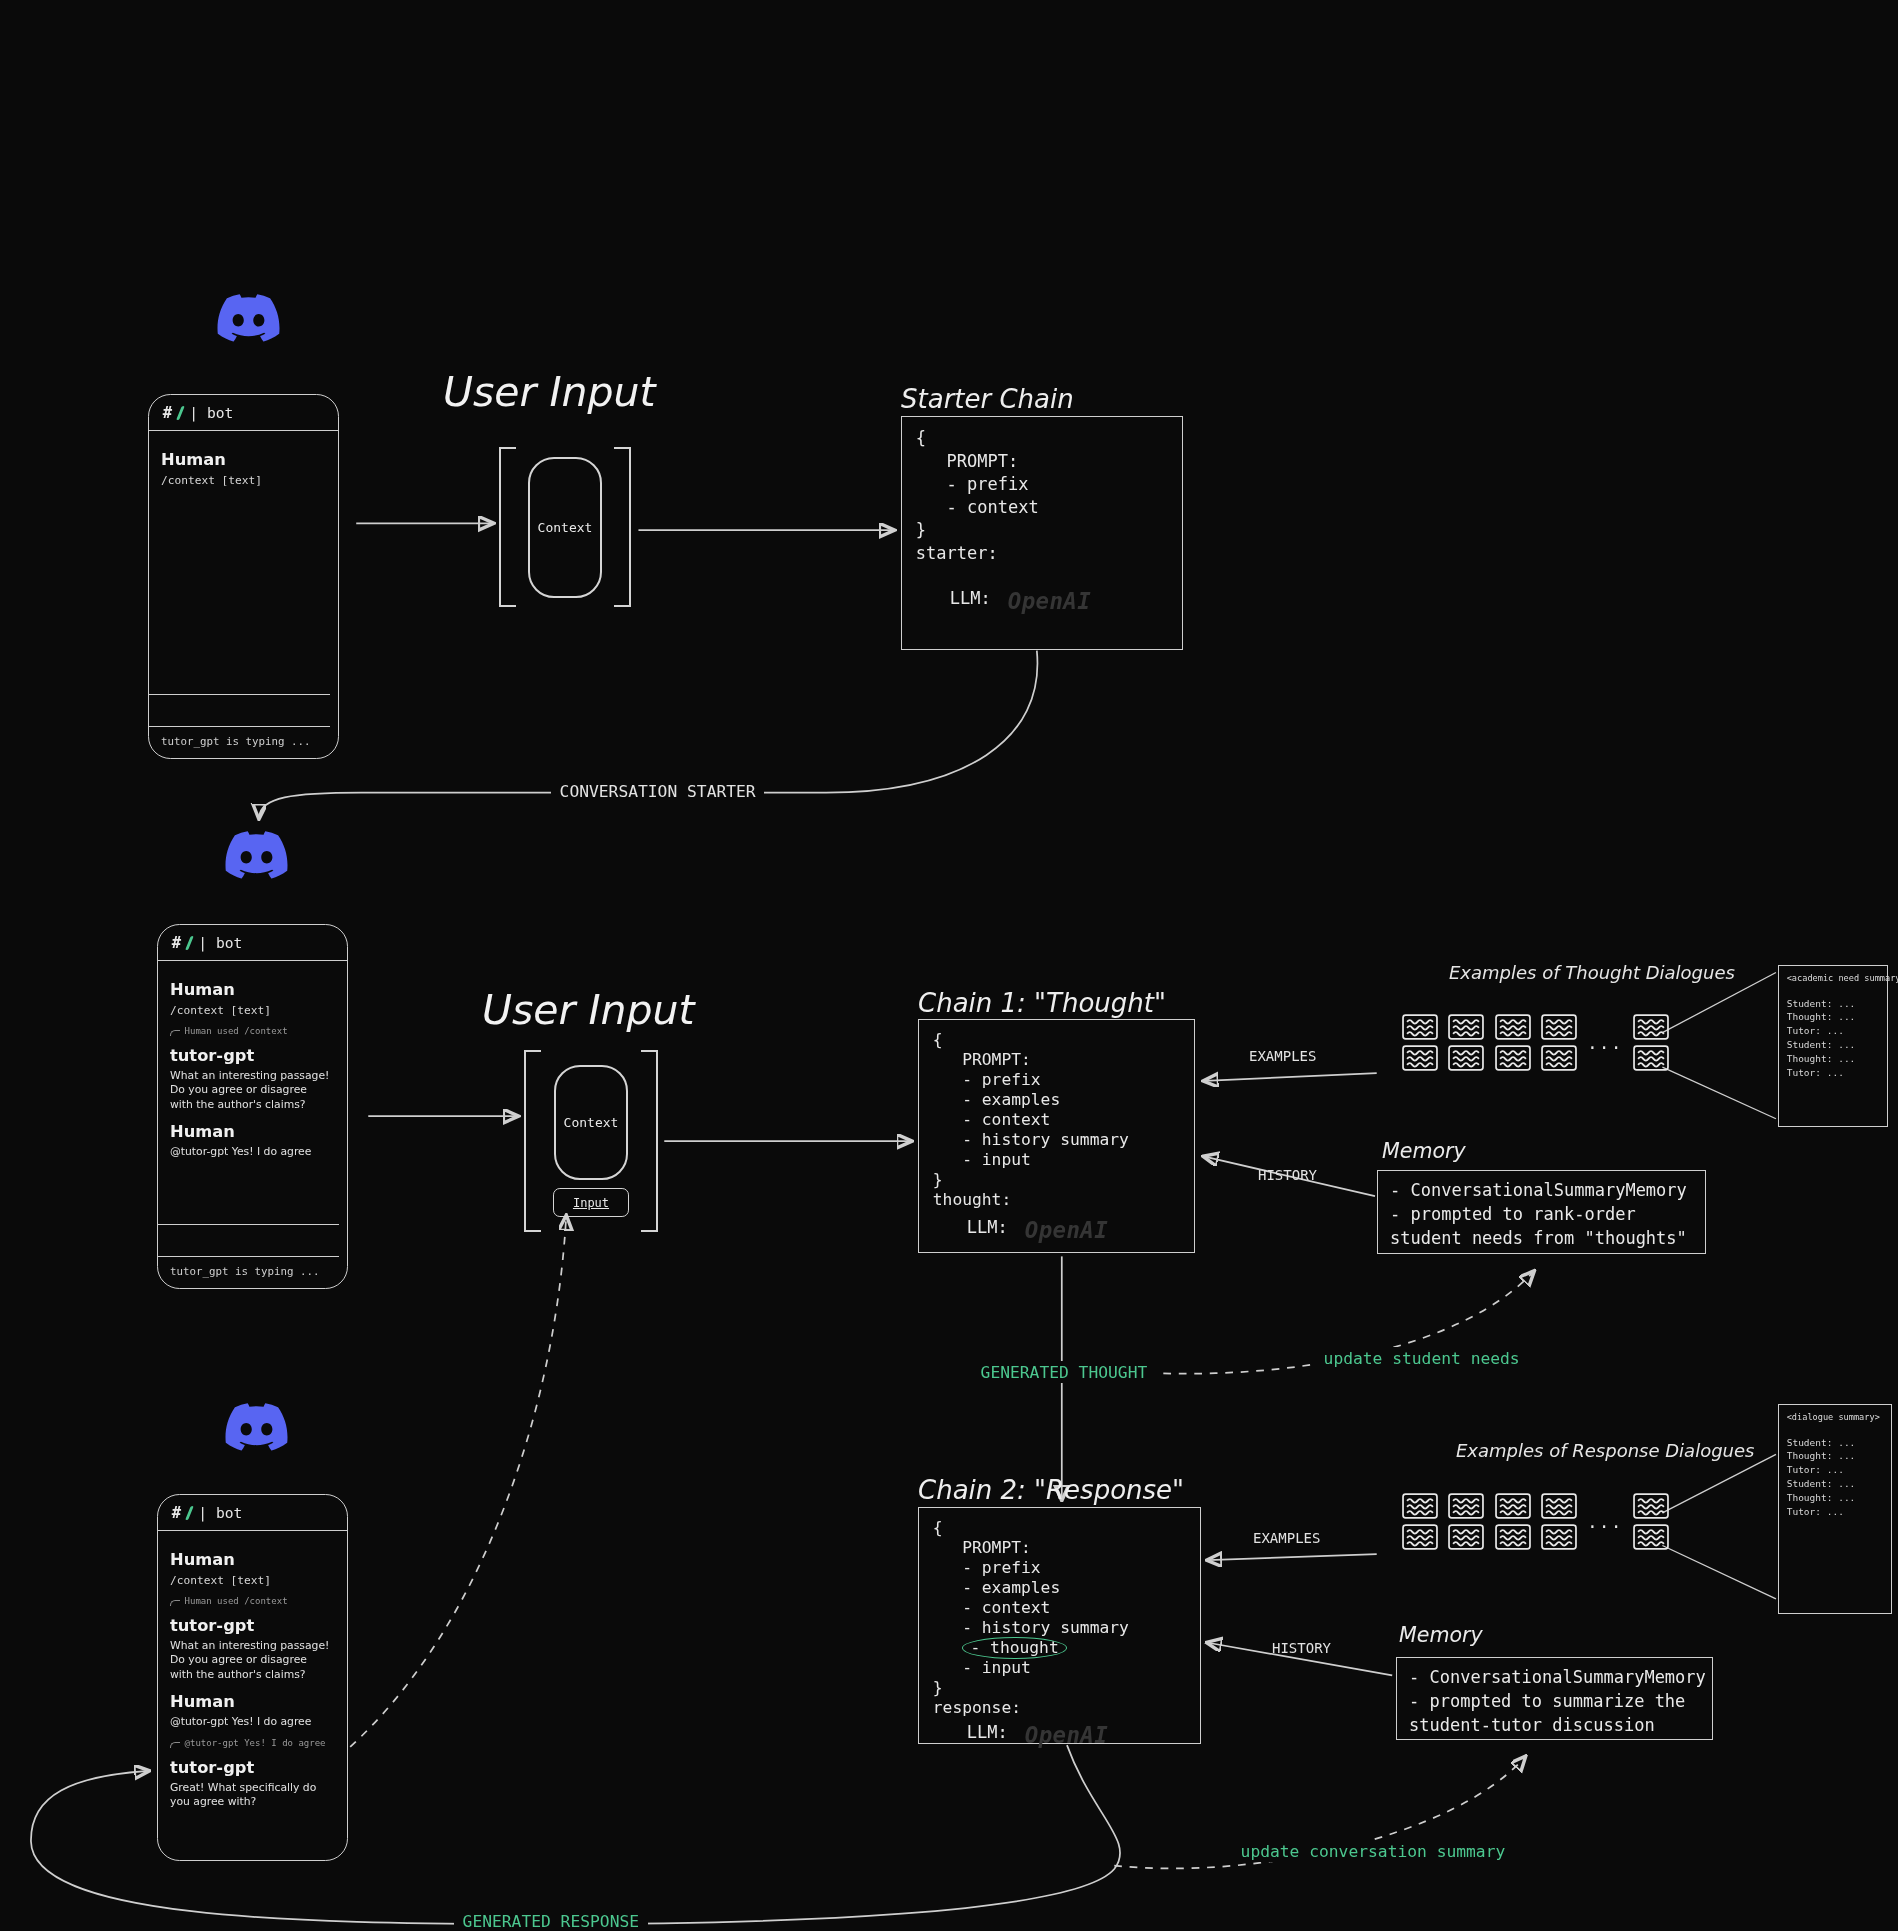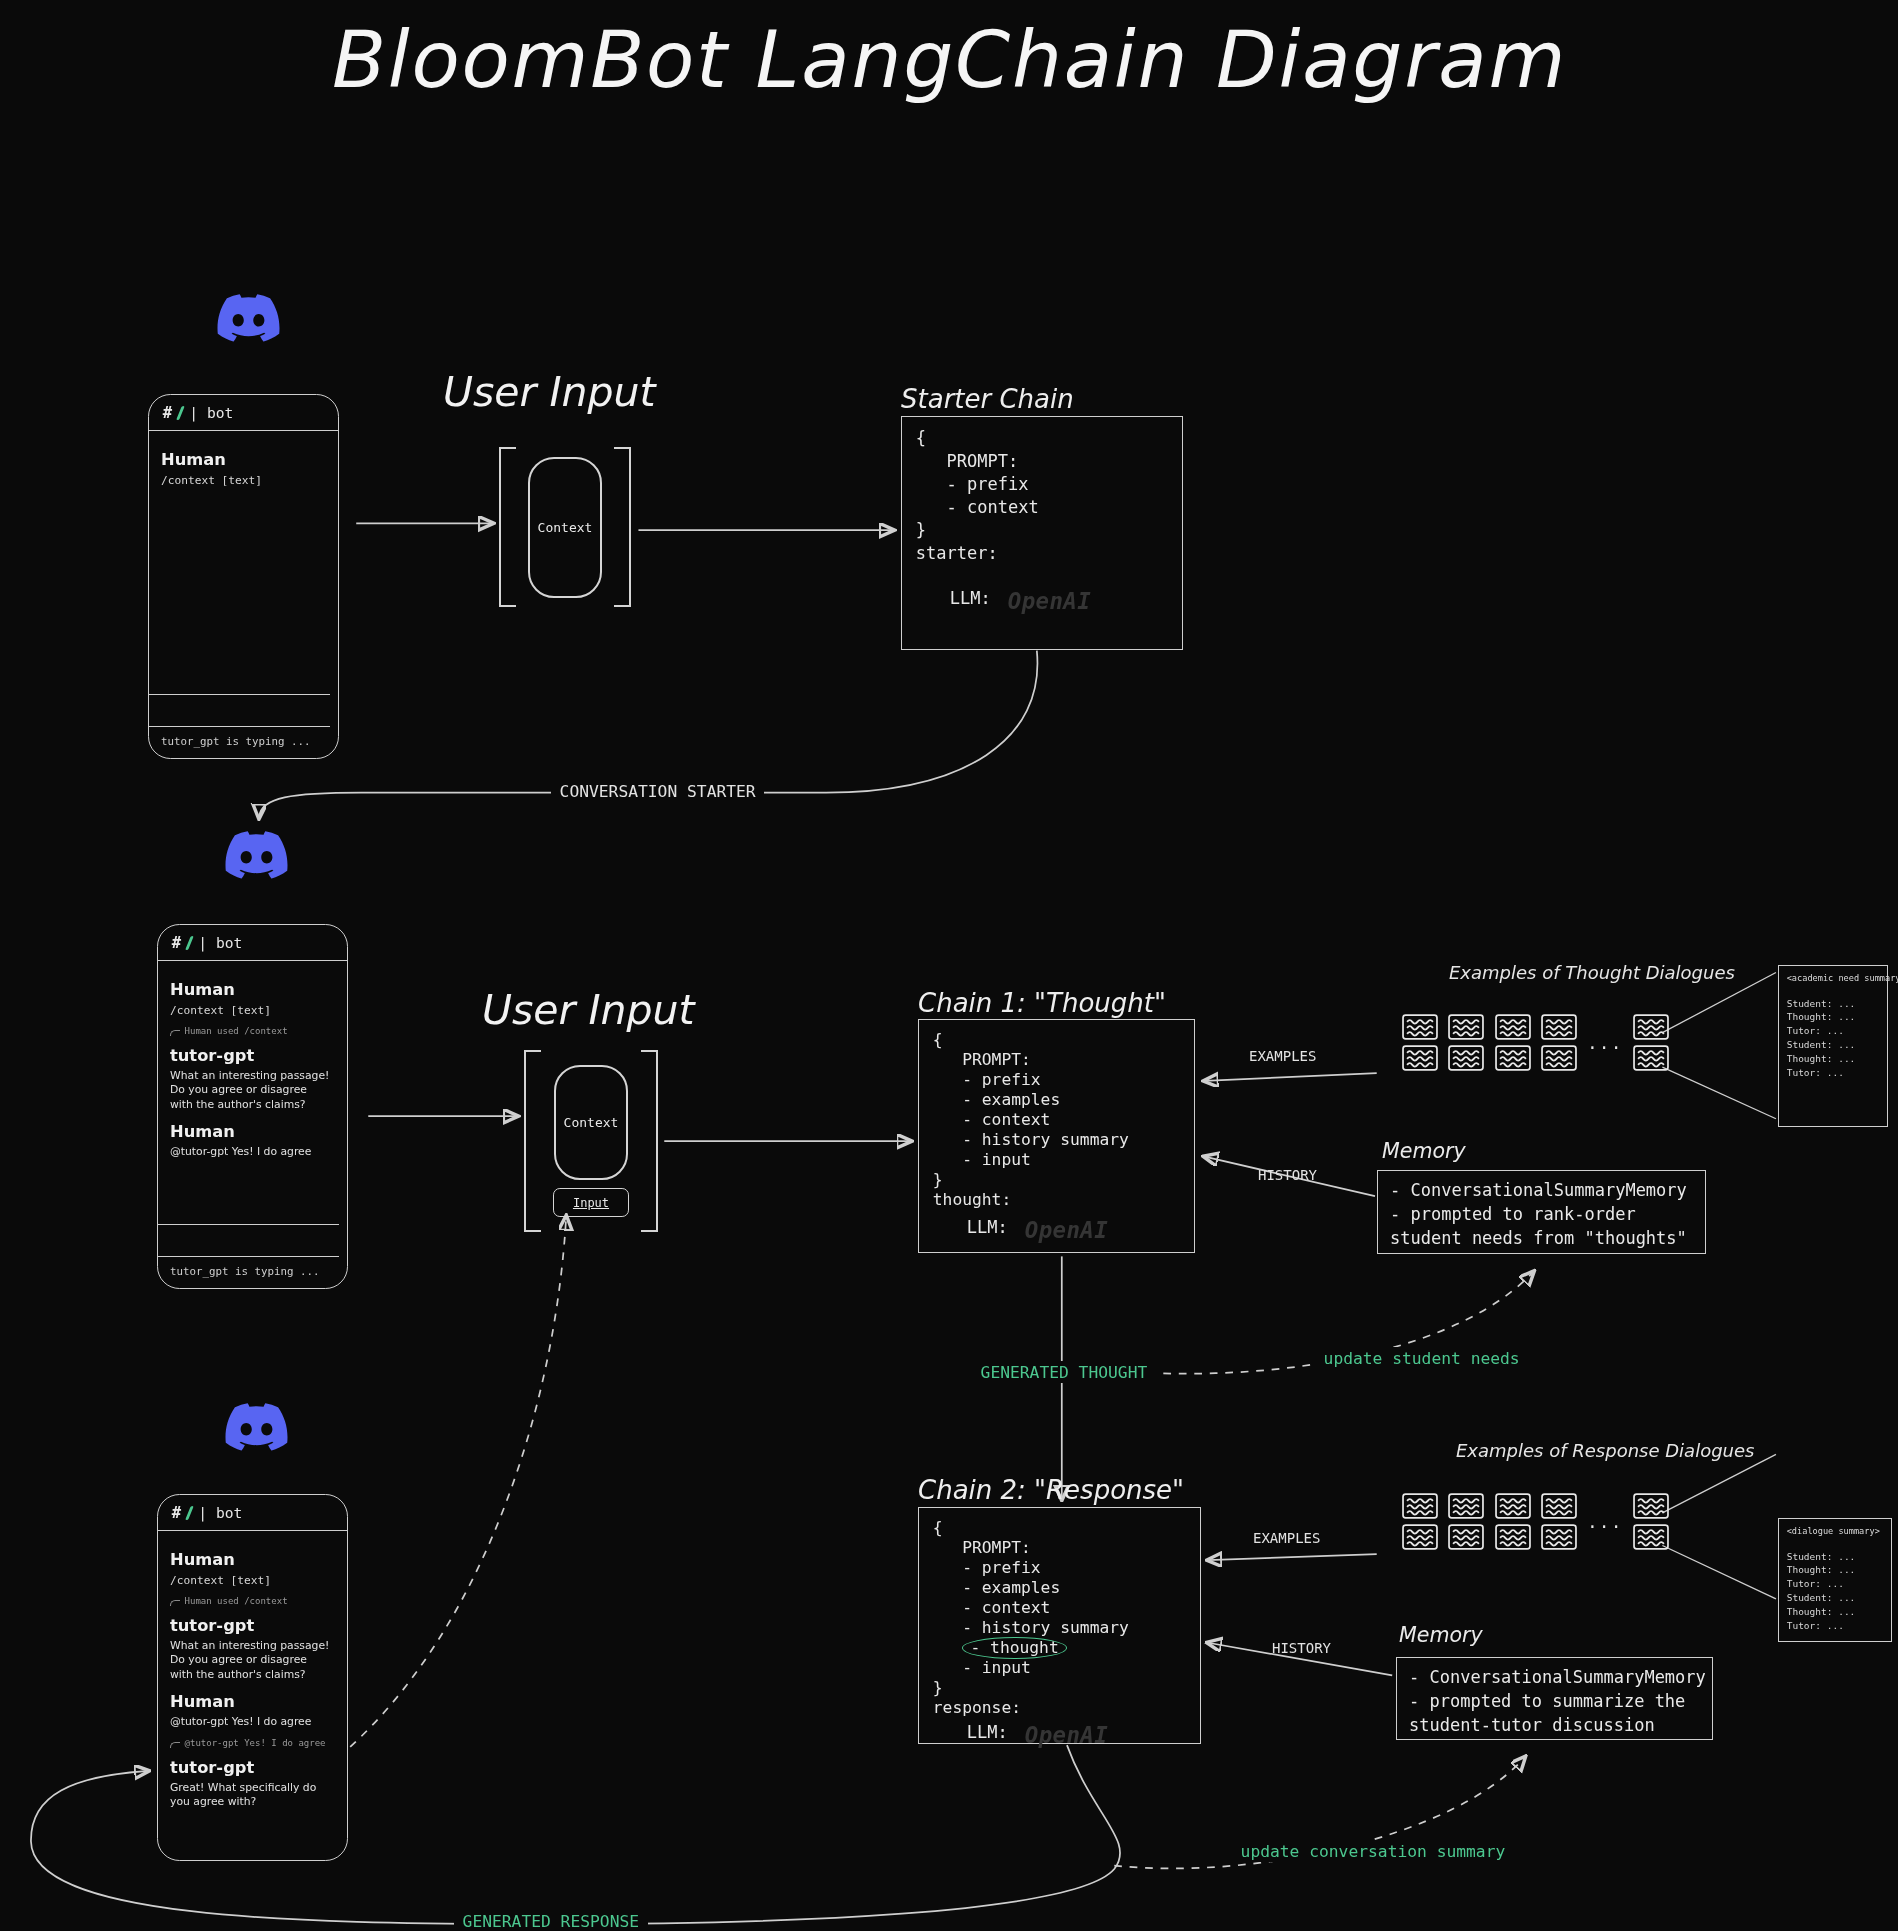--- a/index.html
+++ b/index.html
@@ -93,21 +93,20 @@
     <path d="M 1618 1947 L 1404 1909" marker-end="url(#arw)"></path>
     <path d="M 1240 2028 C 1270 2110, 1320 2140, 1295 2172 C 1250 2225, 900 2236, 640 2236 C 330 2236, 38 2228, 36 2140 C 35 2085, 85 2064, 172 2058" marker-end="url(#arw)"></path>
     <path class="dashed" d="M 1295 2168 C 1460 2185, 1690 2135, 1772 2042" marker-end="url(#arw)"></path>
     <path class="dashed" d="M 407 2030 C 560 1890, 645 1640, 658 1414" marker-end="url(#arw)"></path>
     <path class="thin" d="M 1932 1200 L 2064 1130"></path>
     <path class="thin" d="M 1932 1240 L 2064 1300"></path>
     <path class="thin" d="M 1932 1758 L 2064 1690"></path>
     <path class="thin" d="M 1932 1796 L 2064 1858"></path>
   </svg>
 
-  <div class="abs title hand">BloomBot LangChain Diagram</div>
 
   <svg class="abs discord-logo" style="left:209px;top:287px;" viewBox="0 0 24 24" width="79" height="62">
       <path d="M20.317 4.3698a19.7913 19.7913 0 00-4.8851-1.5152.0741.0741 0 00-.0785.0371c-.211.3753-.4447.8648-.6083 1.2495-1.8447-.2762-3.68-.2762-5.4868 0-.1636-.3933-.4058-.8742-.6177-1.2495a.077.077 0 00-.0785-.037 19.7363 19.7363 0 00-4.8852 1.515.0699.0699 0 00-.0321.0277C.5334 9.0458-.319 13.5799.0992 18.0578a.0824.0824 0 00.0312.0561c2.0528 1.5076 4.0413 2.4228 5.9929 3.0294a.0777.0777 0 00.0842-.0276c.4616-.6304.8731-1.2952 1.226-1.9942a.076.076 0 00-.0416-.1057c-.6528-.2476-1.2743-.5495-1.8722-.8923a.077.077 0 01-.0076-.1277c.1258-.0943.2517-.1923.3718-.2914a.0743.0743 0 01.0776-.0105c3.9278 1.7933 8.18 1.7933 12.0614 0a.0739.0739 0 01.0785.0095c.1202.099.246.1981.3728.2924a.077.077 0 01-.0066.1276 12.2986 12.2986 0 01-1.873.8914.0766.0766 0 00-.0407.1067c.3604.698.7719 1.3628 1.225 1.9932a.076.076 0 00.0842.0286c1.961-.6067 3.9495-1.5219 6.0023-3.0294a.077.077 0 00.0313-.0552c.5004-5.177-.8382-9.6739-3.5485-13.6604a.061.061 0 00-.0312-.0286zM8.02 15.3312c-1.1825 0-2.1569-1.0857-2.1569-2.419 0-1.3332.9555-2.4189 2.157-2.4189 1.2108 0 2.1757 1.0952 2.1568 2.419 0 1.3332-.9555 2.4189-2.1569 2.4189zm7.9748 0c-1.1825 0-2.1569-1.0857-2.1569-2.419 0-1.3332.9554-2.4189 2.1569-2.4189 1.2108 0 2.1757 1.0952 2.1568 2.419 0 1.3332-.946 2.4189-2.1568 2.4189Z"></path>
     </svg>
   <svg class="abs discord-logo" style="left:217px;top:824px;" viewBox="0 0 24 24" width="79" height="62">
       <path d="M20.317 4.3698a19.7913 19.7913 0 00-4.8851-1.5152.0741.0741 0 00-.0785.0371c-.211.3753-.4447.8648-.6083 1.2495-1.8447-.2762-3.68-.2762-5.4868 0-.1636-.3933-.4058-.8742-.6177-1.2495a.077.077 0 00-.0785-.037 19.7363 19.7363 0 00-4.8852 1.515.0699.0699 0 00-.0321.0277C.5334 9.0458-.319 13.5799.0992 18.0578a.0824.0824 0 00.0312.0561c2.0528 1.5076 4.0413 2.4228 5.9929 3.0294a.0777.0777 0 00.0842-.0276c.4616-.6304.8731-1.2952 1.226-1.9942a.076.076 0 00-.0416-.1057c-.6528-.2476-1.2743-.5495-1.8722-.8923a.077.077 0 01-.0076-.1277c.1258-.0943.2517-.1923.3718-.2914a.0743.0743 0 01.0776-.0105c3.9278 1.7933 8.18 1.7933 12.0614 0a.0739.0739 0 01.0785.0095c.1202.099.246.1981.3728.2924a.077.077 0 01-.0066.1276 12.2986 12.2986 0 01-1.873.8914.0766.0766 0 00-.0407.1067c.3604.698.7719 1.3628 1.225 1.9932a.076.076 0 00.0842.0286c1.961-.6067 3.9495-1.5219 6.0023-3.0294a.077.077 0 00.0313-.0552c.5004-5.177-.8382-9.6739-3.5485-13.6604a.061.061 0 00-.0312-.0286zM8.02 15.3312c-1.1825 0-2.1569-1.0857-2.1569-2.419 0-1.3332.9555-2.4189 2.157-2.4189 1.2108 0 2.1757 1.0952 2.1568 2.419 0 1.3332-.9555 2.4189-2.1569 2.4189zm7.9748 0c-1.1825 0-2.1569-1.0857-2.1569-2.419 0-1.3332.9554-2.4189 2.1569-2.4189 1.2108 0 2.1757 1.0952 2.1568 2.419 0 1.3332-.946 2.4189-2.1568 2.4189Z"></path>
     </svg>
   <svg class="abs discord-logo" style="left:217px;top:1396px;" viewBox="0 0 24 24" width="79" height="62">
       <path d="M20.317 4.3698a19.7913 19.7913 0 00-4.8851-1.5152.0741.0741 0 00-.0785.0371c-.211.3753-.4447.8648-.6083 1.2495-1.8447-.2762-3.68-.2762-5.4868 0-.1636-.3933-.4058-.8742-.6177-1.2495a.077.077 0 00-.0785-.037 19.7363 19.7363 0 00-4.8852 1.515.0699.0699 0 00-.0321.0277C.5334 9.0458-.319 13.5799.0992 18.0578a.0824.0824 0 00.0312.0561c2.0528 1.5076 4.0413 2.4228 5.9929 3.0294a.0777.0777 0 00.0842-.0276c.4616-.6304.8731-1.2952 1.226-1.9942a.076.076 0 00-.0416-.1057c-.6528-.2476-1.2743-.5495-1.8722-.8923a.077.077 0 01-.0076-.1277c.1258-.0943.2517-.1923.3718-.2914a.0743.0743 0 01.0776-.0105c3.9278 1.7933 8.18 1.7933 12.0614 0a.0739.0739 0 01.0785.0095c.1202.099.246.1981.3728.2924a.077.077 0 01-.0066.1276 12.2986 12.2986 0 01-1.873.8914.0766.0766 0 00-.0407.1067c.3604.698.7719 1.3628 1.225 1.9932a.076.076 0 00.0842.0286c1.961-.6067 3.9495-1.5219 6.0023-3.0294a.077.077 0 00.0313-.0552c.5004-5.177-.8382-9.6739-3.5485-13.6604a.061.061 0 00-.0312-.0286zM8.02 15.3312c-1.1825 0-2.1569-1.0857-2.1569-2.419 0-1.3332.9555-2.4189 2.157-2.4189 1.2108 0 2.1757 1.0952 2.1568 2.419 0 1.3332-.9555 2.4189-2.1569 2.4189zm7.9748 0c-1.1825 0-2.1569-1.0857-2.1569-2.419 0-1.3332.9554-2.4189 2.1569-2.4189 1.2108 0 2.1757 1.0952 2.1568 2.419 0 1.3332-.946 2.4189-2.1568 2.4189Z"></path>
     </svg>
@@ -421,21 +420,21 @@
           <path d="M6 23 Q9 19 12 23 T18 23 T24 23 T30 23 T36 23"></path>
         </svg>
         <svg viewBox="0 0 42 30" width="36" height="26">
           <rect x="1.2" y="1.2" width="39.6" height="27.6" rx="3"></rect>
           <path d="M6 9 Q9 5 12 9 T18 9 T24 9 T30 9 T36 9"></path>
           <path d="M6 16 Q9 12 12 16 T18 16 T24 16 T30 16 T36 16"></path>
           <path d="M6 23 Q9 19 12 23 T18 23 T24 23 T30 23 T36 23"></path>
         </svg>
       </div>
   </div>
-  <div class="summary-box" style="left:1778px;top:1518px;width:114px;height:124px;">
+  <div class="summary-box" style="left:1778px;top:1404px;width:114px;height:210px;">
     <div class="summary-header mono">&lt;dialogue summary&gt;</div>
     <pre class="summary-lines mono">Student: ...
 Thought: ...
 Tutor: ...
 Student: ...
 Thought: ...
 Tutor: ...</pre>
   </div>
 
   <div class="memory-hand hand" style="left:1399px;top:1623px;">Memory</div>

